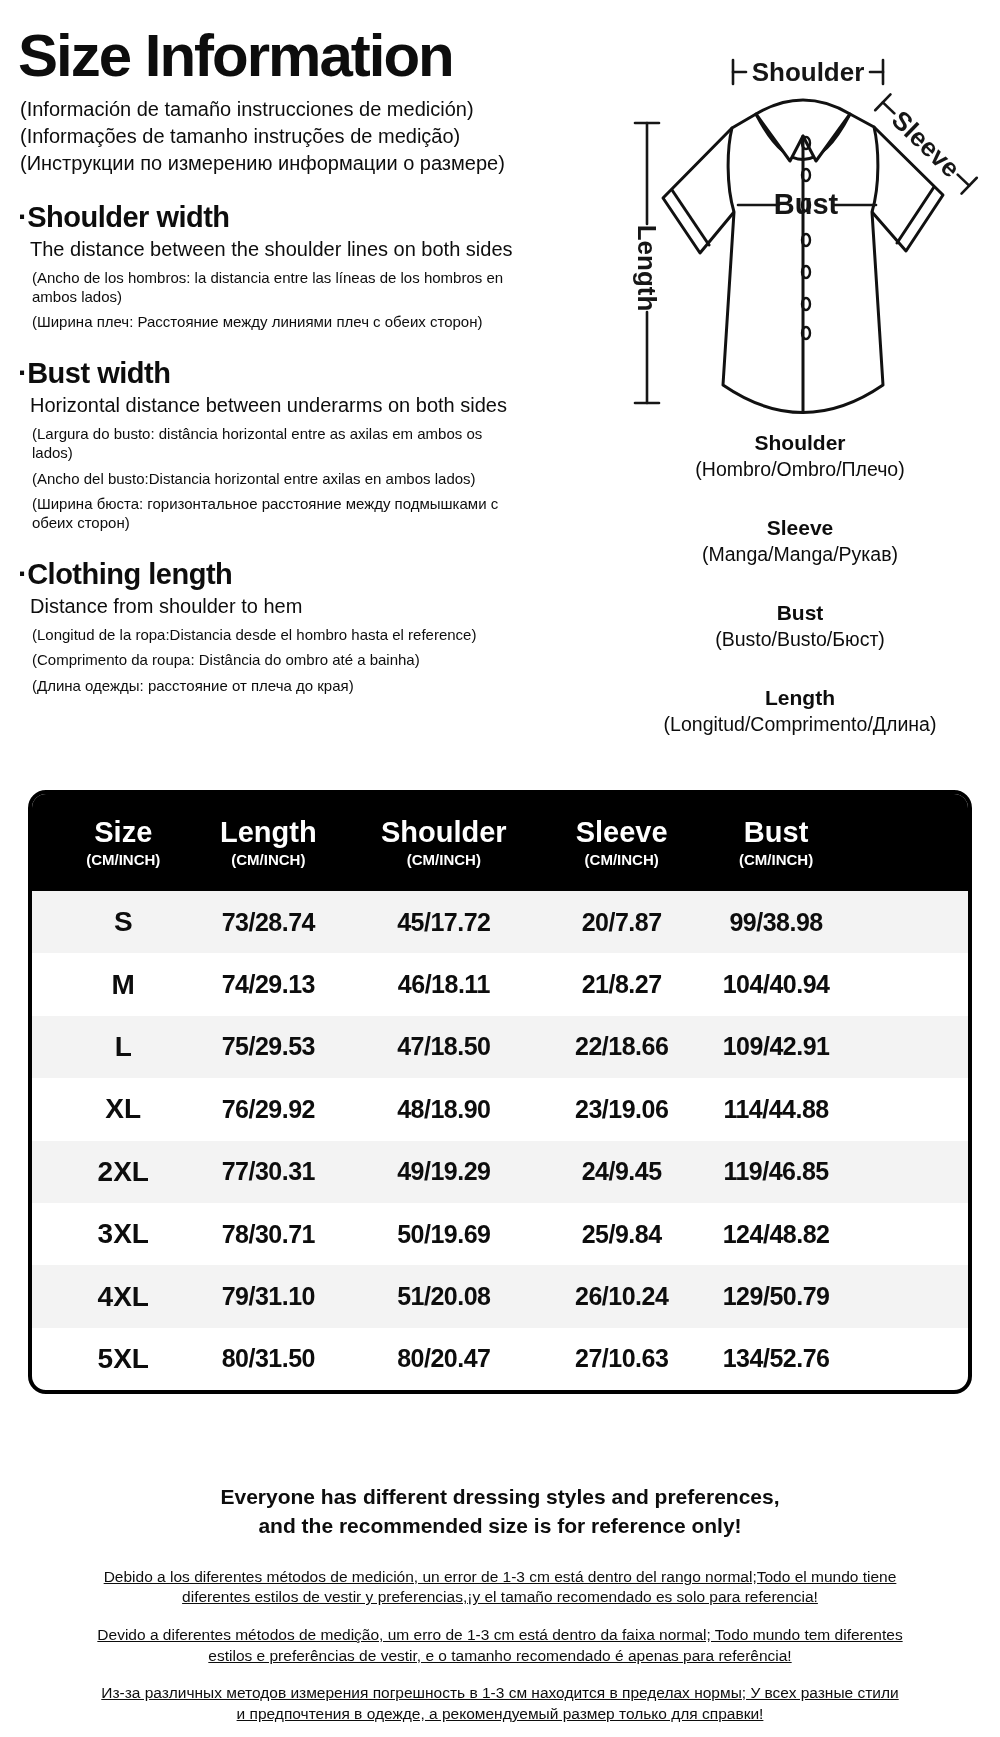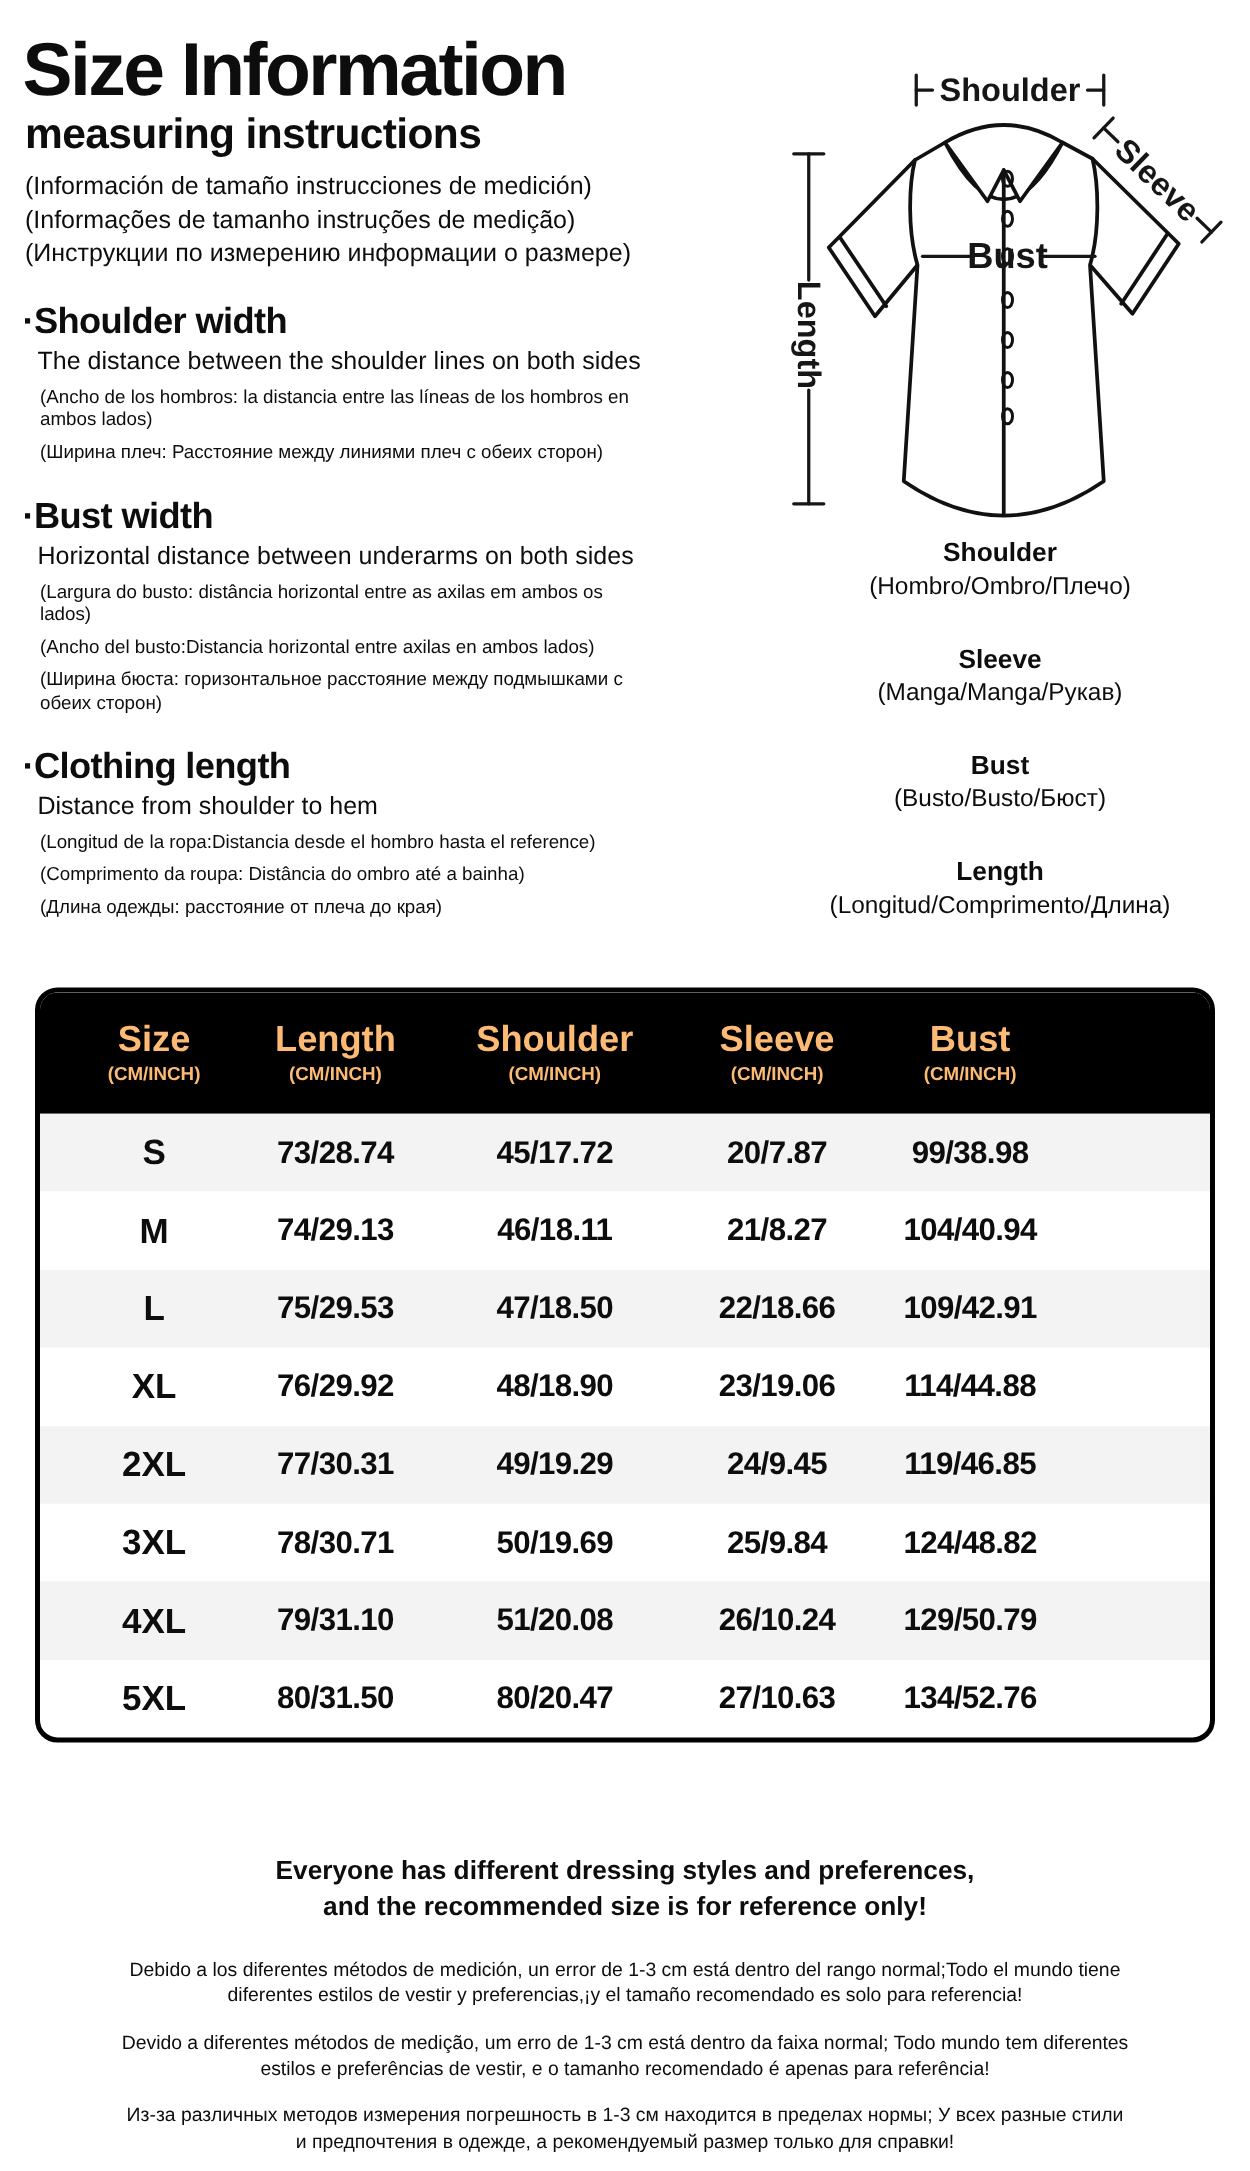--- a/index.html
+++ b/index.html
@@ -18,48 +18,47 @@
   
   .shirt-svg{position:absolute;left:560px;top:40px;}
   .legend{position:absolute;left:570px;top:430px;width:460px;text-align:center;}
   .legend-group{height:85px;}
   .legend-term{font-size:21px;font-weight:bold;line-height:1.2;}
   .legend-tr{font-size:19.5px;line-height:1.2;margin-top:3px;}
   
   .size-table{position:absolute;left:28px;top:790px;width:944px;border:4px solid #000;
               border-radius:18px;overflow:hidden;background:#fff;box-sizing:border-box;}
   .tgrid{display:grid;grid-template-columns:19.5% 11.5% 26% 12% 21% 10%;align-items:center;}
-  .thead{background:#000;color:#fdba74;height:97px;}
+  .thead{background:#000;color:#ffffff;height:97px;}
   .th{ text-align:center;}
   .th-main{font-size:29px;font-weight:bold;line-height:1.1;}
   .th-sub{font-size:15px;font-weight:bold;margin-top:3px;}
   .trow{height:62.4px;}
   .trow:nth-child(odd){background:#f3f3f3;}
   .td{text-align:center;font-weight:bold;font-size:25px;letter-spacing:-0.5px;}
   .td-size{font-size:28px;letter-spacing:0;}
   
   .footer{position:absolute;left:0;top:1482px;width:1000px;text-align:center;}
   .foot-en{font-size:21px;font-weight:bold;line-height:1.4;}
-  .foot-tr{font-size:15.5px;line-height:1.33;margin:17px auto 0;max-width:810px;}
+  .foot-tr{font-size:15.5px;line-height:1.33;margin:17px auto 0;max-width:810px;text-decoration:underline;}
   .foot-tr.first{margin-top:26px;}
   
   .ln{stroke:#111;stroke-width:3;fill:none;stroke-linejoin:round;stroke-linecap:round;}
   .ann{stroke:#161616;stroke-width:2.6;fill:none;stroke-linecap:round;}
   .white{fill:#fff;}
   .atext{font-family:"Liberation Sans",sans-serif;font-size:26px;font-weight:bold;fill:#161616;}
   .btn{stroke:#111;stroke-width:2.4;fill:none;}
 </style>
 </head>
 <body>
 
 <div class="page">
 
   <div class="left-col">
     <div class="title-main">Size Information</div>
-    <div class="title-sub">measuring instructions</div>
     <div class="title-tr">
       <div>(Información de tamaño instrucciones de medición)</div>
       <div>(Informações de tamanho instruções de medição)</div>
       <div>(Инструкции по измерению информации о размере)</div>
     </div>
 
     <div class="section">
       <div class="sec-head">·Shoulder width</div>
       <div class="sec-desc">The distance between the shoulder lines on both sides</div>
       <div class="sec-tr">(Ancho de los hombros: la distancia entre las líneas de los hombros en ambos lados)</div>

